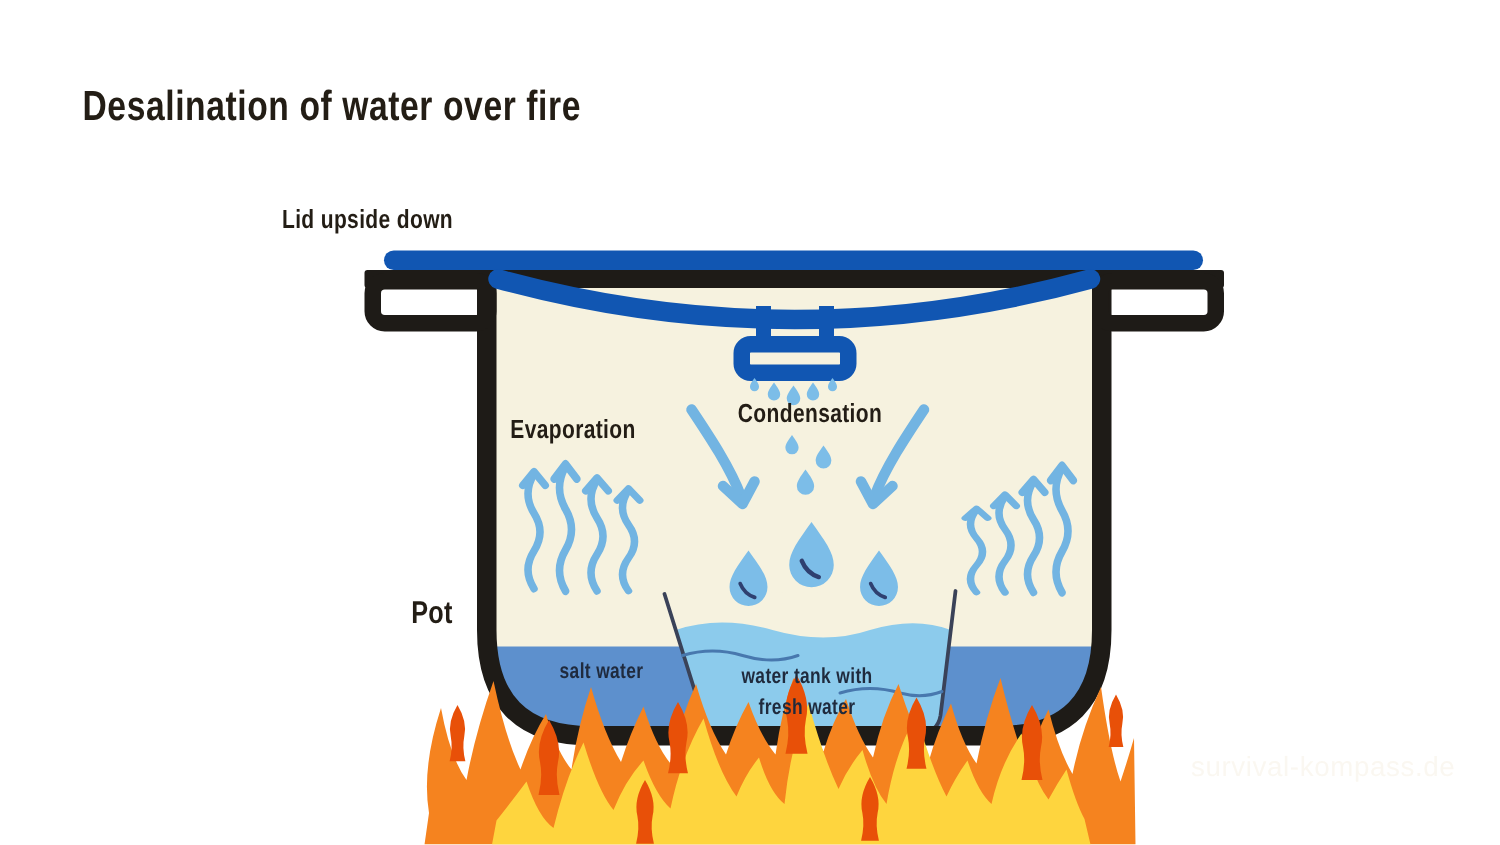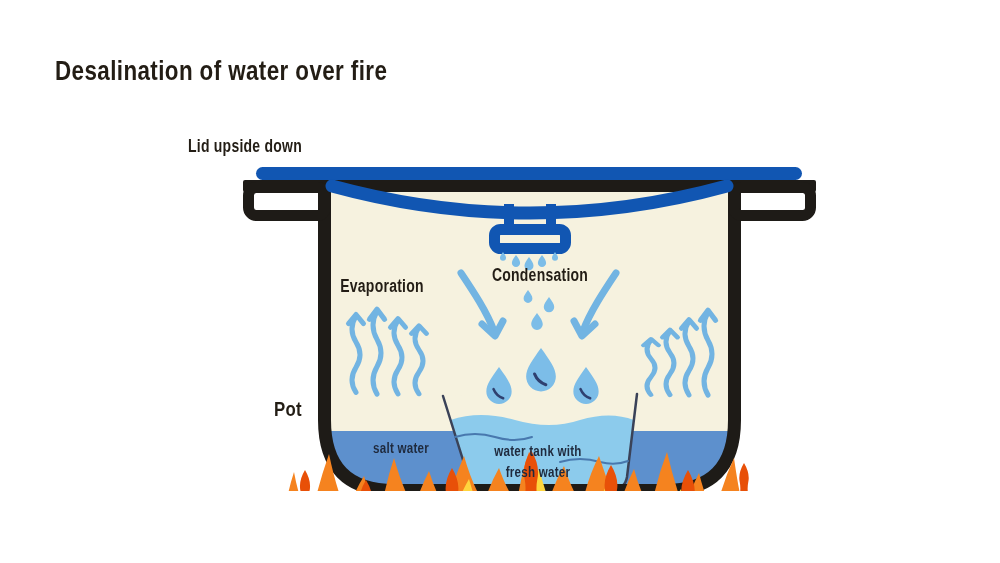--- a/index.html
+++ b/index.html
@@ -1,17 +1,17 @@
 <!DOCTYPE html>
 <html style="--lid-blue: #1156b2; --outline-black: #1e1b17; --arrow-blue: #72b4e2; --drop-blue: #7cbde8; --drop-crescent: #2f4070; --salt-water-blue: #5d90cd; --fresh-water-blue: #8ccbec; --tank-outline-blue: #3a4258; --wave-blue: #4878ae; --fire-orange: #f5831f; --fire-yellow: #fed53e; --fire-red: #e85008; --label-dark: #231d15; --water-label-dark: #1f2a3d; --pot-interior-cream: #f6f2df; --watermark-white: #faf6ee;"><head>
 <meta charset="utf-8">
 <style>
   html,body{margin:0;padding:0;}
   #stage{
-    position:relative;width:1000px;height:491px;overflow:hidden;
+    position:relative;width:1000px;height:563px;overflow:hidden;
     font-family:"Liberation Sans",sans-serif;
     background:
       radial-gradient(520px 340px at -4% 50%, rgba(248,198,150,0.80), rgba(248,198,150,0) 62%),
       radial-gradient(560px 330px at 6% 112%, rgba(132,106,44,0.55), rgba(132,106,44,0) 60%),
       radial-gradient(700px 420px at 82% 10%, rgba(255,255,255,0.65), rgba(255,255,255,0) 60%),
       linear-gradient(to bottom, #fbf9f4 0%, #f8f4ea 42%, #ead z 0%, #e5d7b4 68%, #c9b277 88%, #b59c5d 100%);
     border-radius: 12px;
   }
   svg{position:absolute;left:0;top:0;}
   .lbl{

